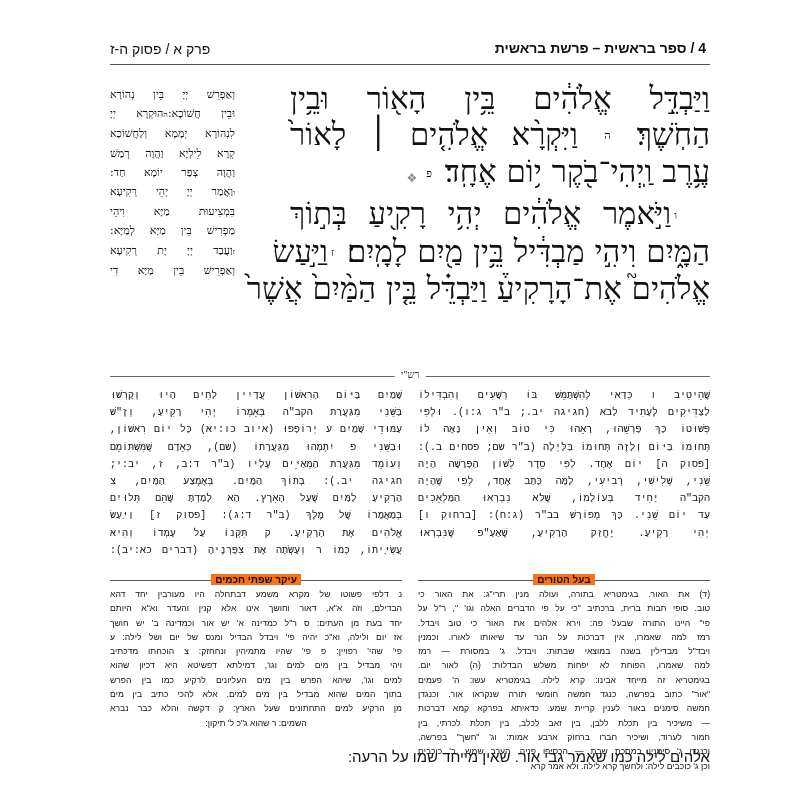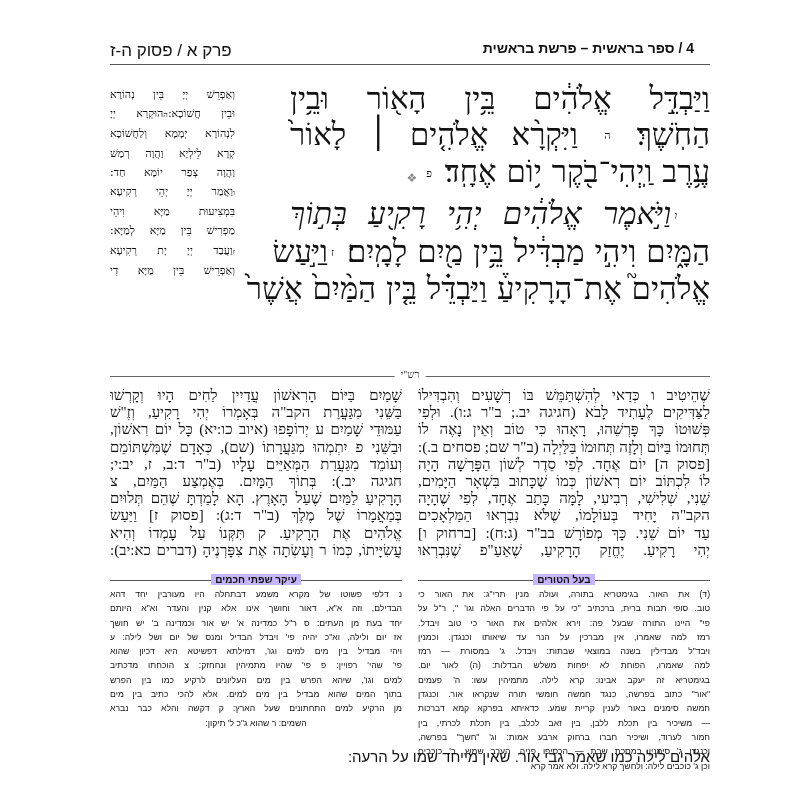--- a/index.html
+++ b/index.html
@@ -1,67 +1,67 @@
 <!DOCTYPE html>
 <html><head>
 <meta charset="utf-8">
 <style>
   html, body { margin:0; padding:0; background:#ffffff; }
   body { width:800px; height:800px; position:relative; overflow:hidden; color:#111; }
   .page { position:absolute; left:110px; top:40px; width:600px; }
   .hdr { position:relative; height:24px; border-bottom:1px solid #555; direction:rtl; }
-  .hdr-title { position:absolute; right:16px; top:0; font-family:"Liberation Sans", sans-serif; font-weight:bold; font-size:14px; }
-  .hdr-chap { position:absolute; left:0; top:1px; font-family:"Liberation Sans", sans-serif; font-size:17px; }
+  .hdr-title { position:absolute; right:4px; top:0; font-family:"Liberation Sans", sans-serif; font-weight:bold; font-size:14px; }
+  .hdr-chap { position:absolute; left:0; top:1px; font-family:"Liberation Sans", sans-serif; font-size:14px; }
 
   .top { position:relative; height:288px; margin-top:16px; direction:rtl; }
   .verse { position:absolute; right:0; top:0; width:420px; font-family:"DejaVu Serif", serif; font-size:31px; line-height:35.5px; text-align:justify; text-align-last:justify; }
   .verse .line { display:block; white-space:nowrap; text-align:justify; text-align-last:justify; }
   .verse .num { font-size:11px; vertical-align:middle; margin:0 3px; }
   .verse .ptuha { font-size:12px; color:#888; margin-right:6px; }
   .onk { position:absolute; left:0; top:4px; width:125px; font-family:"DejaVu Serif", serif; font-size:11px; line-height:19.2px; }
   .onk .line { display:block; white-space:nowrap; text-align:justify; text-align-last:justify; }
   .onk .num { font-size:8px; }
 
   .rule { position:relative; height:14px; direction:rtl; }
   .rule:before { content:""; position:absolute; left:0; right:0; top:7px; border-top:1px solid #666; }
   .rule span { position:absolute; left:50%; transform:translateX(-50%); top:0; background:#fff; padding:0 6px; font-family:"Liberation Serif", serif; font-size:10px; color:#333; }
 
   .rashi { position:relative; height:190px; direction:rtl; }
-  .rcol { position:absolute; top:4px; width:292px; font-family:Liberation Serif, serif; font-size:15px; line-height:17.2px; }
+  .rcol { position:absolute; top:4px; width:292px; font-family:Liberation Mono, monospace; font-size:10px; line-height:17.2px; }
   .rcol.r { right:0;margin-left:8px; }
   .rcol.l { left:0; }
   .rcol .line { display:block; white-space:nowrap; overflow:hidden; text-align:justify; text-align-last:justify; }
 
   .notes { position:relative; direction:rtl; height:200px; }
   .ncol { position:absolute; top:0; width:292px; font-family:"Liberation Sans", sans-serif; font-size:8.6px; line-height:14.3px; }
   .ncol.r { right:0;margin-left:48px; }
   .ncol.l { left:0; }
   .ncol .title { position:relative; height:14px; text-align:center; }
   .ncol .title:before { content:""; position:absolute; left:0; right:0; top:7px; border-top:1px solid #555; }
-  .ncol .title span { position:relative; background:#c4b5fd; padding:0 4px; font-weight:bold; font-size:10px; }
+  .ncol .title span { position:relative; background:#f97316; padding:0 4px; font-weight:bold; font-size:10px; }
   .ncol .line { display:block; white-space:nowrap; overflow:hidden; text-align:justify; text-align-last:justify; }
   .ncol .line.c { text-align:center; text-align-last:center; }
   .tail { position:absolute; right:0; top:708px; width:600px; direction:rtl; font-family:"Liberation Sans", sans-serif; font-size:15px; white-space:nowrap;text-align:right; }
 </style>
 </head>
 <body>
 
 <div class="page">
 
   <div class="hdr">
     <span class="hdr-title">4 / ספר בראשית – פרשת בראשית</span>
     <span class="hdr-chap">פרק א / פסוק ה-ז</span>
   </div>
 
   <div class="top">
     <div class="verse">
       <span class="line"><span>וַיַּבְדֵּ֣ל אֱלֹהִ֔ים בֵּ֥ין הָא֖וֹר וּבֵ֥ין</span></span>
       <span class="line"><span>הַחֹֽשֶׁךְ׃</span> <span class="num">ה</span> <span>וַיִּקְרָ֨א אֱלֹהִ֤ים ׀ לָאוֹר֙</span></span>
       <span class="line" style="text-align-last:right;"><span>עֶ֥רֶב וַֽיְהִי־בֹ֖קֶר י֥וֹם אֶחָֽד׃</span> <span class="num">פ</span><span class="ptuha">❖</span></span>
-      <span class="line" style="padding-right:30px;font-style:italic;"><span class="num">ו</span><span>וַיֹּ֣אמֶר אֱלֹהִ֔ים יְהִ֥י רָקִ֖יעַ בְּת֣וֹךְ</span></span>
+      <span class="line" style="padding-right:30px;"><span class="num">ו</span><span>וַיֹּ֣אמֶר אֱלֹהִ֔ים יְהִ֥י רָקִ֖יעַ בְּת֣וֹךְ</span></span>
       <span class="line"><span>הַמָּ֑יִם וִיהִ֣י מַבְדִּ֔יל בֵּ֥ין מַ֖יִם לָמָֽיִם׃</span> <span class="num">ז</span><span>וַיַּ֣עַשׂ</span></span>
       <span class="line"><span>אֱלֹהִים֮ אֶת־הָרָקִיעַ֒ וַיַּבְדֵּ֗ל בֵּ֤ין הַמַּ֨יִם֙ אֲשֶׁר֙</span></span>
     </div>
 
     <div class="onk">
       <span class="line">וְאַפְרֵשׁ יְיָ בֵּין נְהוֹרָא</span>
       <span class="line"><span>וּבֵין חֲשׁוֹכָא:</span><span class="num">ה</span><span>הוּקְרָא יְיָ</span></span>
       <span class="line">לִנְהוֹרָא יְמָמָא וְלַחֲשׁוֹכָא</span>
       <span class="line">קְרָא לֵילְיָא וַהֲוָה רְמַשׁ</span>
       <span class="line">וַהֲוָה צְפַר יוֹמָא חַד:</span>
@@ -77,21 +77,20 @@
     <span>רש"י</span>
   </div>
 
   <div class="rashi">
     <div class="rcol r">
       <span class="line">שֶׁהֵיטִיב ו כְּדַאי לְהִשְׁתַּמֵּשׁ בּוֹ רְשָׁעִים וְהִבְדִּילוֹ</span>
       <span class="line">לַצַּדִּיקִים לֶעָתִיד לָבֹא (חגיגה יב.; ב"ר ג:ו). וּלְפִי</span>
       <span class="line">פְּשׁוּטוֹ כָּךְ פָּרְשֵׁהוּ, רָאָהוּ כִּי טוֹב וְאֵין נָאֶה לוֹ</span>
       <span class="line">תְּחוּמוֹ בַּיּוֹם וְלָזֶה תְּחוּמוֹ בַּלַּיְלָה (ב"ר שם; פסחים ב.):</span>
       <span class="line">[פסוק ה] יוֹם אֶחָד. לְפִי סֵדֶר לְשׁוֹן הַפָּרָשָׁה הָיָה</span>
-      <span class="line">לוֹ לִכְתּוֹב יוֹם רִאשׁוֹן כְּמוֹ שֶׁכָּתוּב בִּשְׁאָר הַיָּמִים,</span>
       <span class="line">שֵׁנִי, שְׁלִישִׁי, רְבִיעִי, לָמָּה כָּתַב אֶחָד, לְפִי שֶׁהָיָה</span>
       <span class="line">הקב"ה יָחִיד בְּעוֹלָמוֹ, שֶׁלֹּא נִבְרְאוּ הַמַּלְאָכִים</span>
       <span class="line">עַד יוֹם שֵׁנִי. כָּךְ מְפוֹרָשׁ בב"ר (ג:ח): [ברחוק ו]</span>
       <span class="line">יְהִי רָקִיעַ. יֶחֱזַק הָרָקִיעַ, שֶׁאַעַ"פ שֶׁנִּבְרְאוּ</span>
     </div>
     <div class="rcol l">
       <span class="line">שָׁמַיִם בַּיּוֹם הָרִאשׁוֹן עֲדַיִין לַחִים הָיוּ וְקָרְשׁוּ</span>
       <span class="line">בַּשֵּׁנִי מִגַּעֲרַת הקב"ה בְּאָמְרוֹ יְהִי רָקִיעַ, וְזֶ"שׁ</span>
       <span class="line">עַמּוּדֵי שָׁמַיִם ע יְרוֹפָפוּ (איוב כו:יא) כָּל יוֹם רִאשׁוֹן,</span>
       <span class="line">וּבַשֵּׁנִי פ יִתְמְהוּ מִגַּעֲרָתוֹ (שם), כְּאָדָם שֶׁמִּשְׁתּוֹמֵם</span>
@@ -103,39 +102,39 @@
       <span class="line">עֲשִׂיָּיתוֹ, כְּמוֹ ר וְעָשְׂתָה אֶת צִפָּרְנֶיהָ (דברים כא:יב):</span>
     </div>
   </div>
 
   <div class="notes">
     <div class="ncol r">
       <div class="title"><span>בעל הטורים</span></div>
       <span class="line">(ד) את האור. בגימטריא בתורה, ועולה מנין תרי"ג: את האור כי</span>
       <span class="line">טוב. סופי תבות ברית, ברכתיב "כי על פי הדברים האלה וגו' ", ר"ל על</span>
       <span class="line">פי" היינו התורה שבעל פה: וירא אלהים את האור כי טוב ויבדל.</span>
-      <span class="line">רמז למה שאמרו, אין מברכין על הנר עד שיאותו וכנגדן. וכמנין</span>
+      <span class="line">רמז למה שאמרו, אין דברכות על הנר עד שיאותו לאורו. וכמנין</span>
       <span class="line">ויבד"ל מבדילין בשנה במוצאי שבתות: ויבדל. ג' במסורת — רמז</span>
       <span class="line">למה שאמרו, הפוחת לא יפחות משלש הבדלות: (ה) לאור יום.</span>
-      <span class="line">בגימטריא זה יעקב אבינו: קרא לילה. מתמיהין עשו: ה' פעמים</span>
+      <span class="line">בגימטריא זה מייחד אבינו: קרא לילה. בגימטריא עשו: ה' פעמים</span>
       <span class="line">"אור" כתוב בפרשה, כנגד חמשה חומשי תורה שנקראו אור. וכנגדן</span>
       <span class="line">חמשה סימנים באור לענין קריית שמע. כדאיתא בפרקא קמא דברכות</span>
       <span class="line">— משיכיר בין תכלת ללבן, בין זאב לכלב, בין תכלת לכרתי, בין</span>
       <span class="line">חמור לערוד, ושיכיר חברו ברחוק ארבע אמות: וג' "חשך" בפרשה,</span>
       <span class="line">וכנגדן ג' סימנין במסכת שבת — הכסיפו פניה, הערב שמש, ב' כוכבים</span>
       <span class="line" style="text-align-last:right;">וכן ג' כוכבים לילה: ולחשך קרא לילה. ולא אמר קרא</span>
     </div>
     <div class="ncol l">
       <div class="title"><span>עיקר שפתי חכמים</span></div>
       <span class="line">נ דלפי פשוטו של מקרא משמע דבתחלה היו מעורבין יחד דהא</span>
       <span class="line">הבדילם, וזה א"א, דאור וחושך אינו אלא קנין והעדר וא"א היותם</span>
       <span class="line">יחד בעת מן העתים: ס ר"ל כמדינה א' יש אור וכמדינה ב' יש חושך</span>
       <span class="line">אז יום ולילה, וא"כ יהיה פי' ויבדל הבדיל ומנס של יום ושל לילה: ע</span>
+      <span class="line">פי' שהי' רפויין: פ פי' שהיו מתמיהין ונחחזק: צ הוכחתו מדכתיב</span>
       <span class="line">ויהי מבדיל בין מים למים וגו', דמילתא דפשיטא היא דכיון שהוא</span>
-      <span class="line">פי' שהי' רפויין: פ פי' שהיו מתמיהין ונחחזק: צ הוכחתו מדכתיב</span>
       <span class="line">למים וגו', שיהא הפרש בין מים העליונים לרקיע כמו בין הפרש</span>
       <span class="line">בתוך המים שהוא מבדיל בין מים למים. אלא להכי כתיב בין מים</span>
       <span class="line">מן הרקיע למים התחתונים שעל הארץ: ק דקשה והלא כבר נברא</span>
       <span class="line c">השמים: ר שהוא ג"כ ל' תיקון:</span>
     </div>
   </div>
 
   <div class="tail">אלהים לילה כמו שאמר גבי אור. שאין מייחד שמו על הרעה:</div>
 </div>
 

